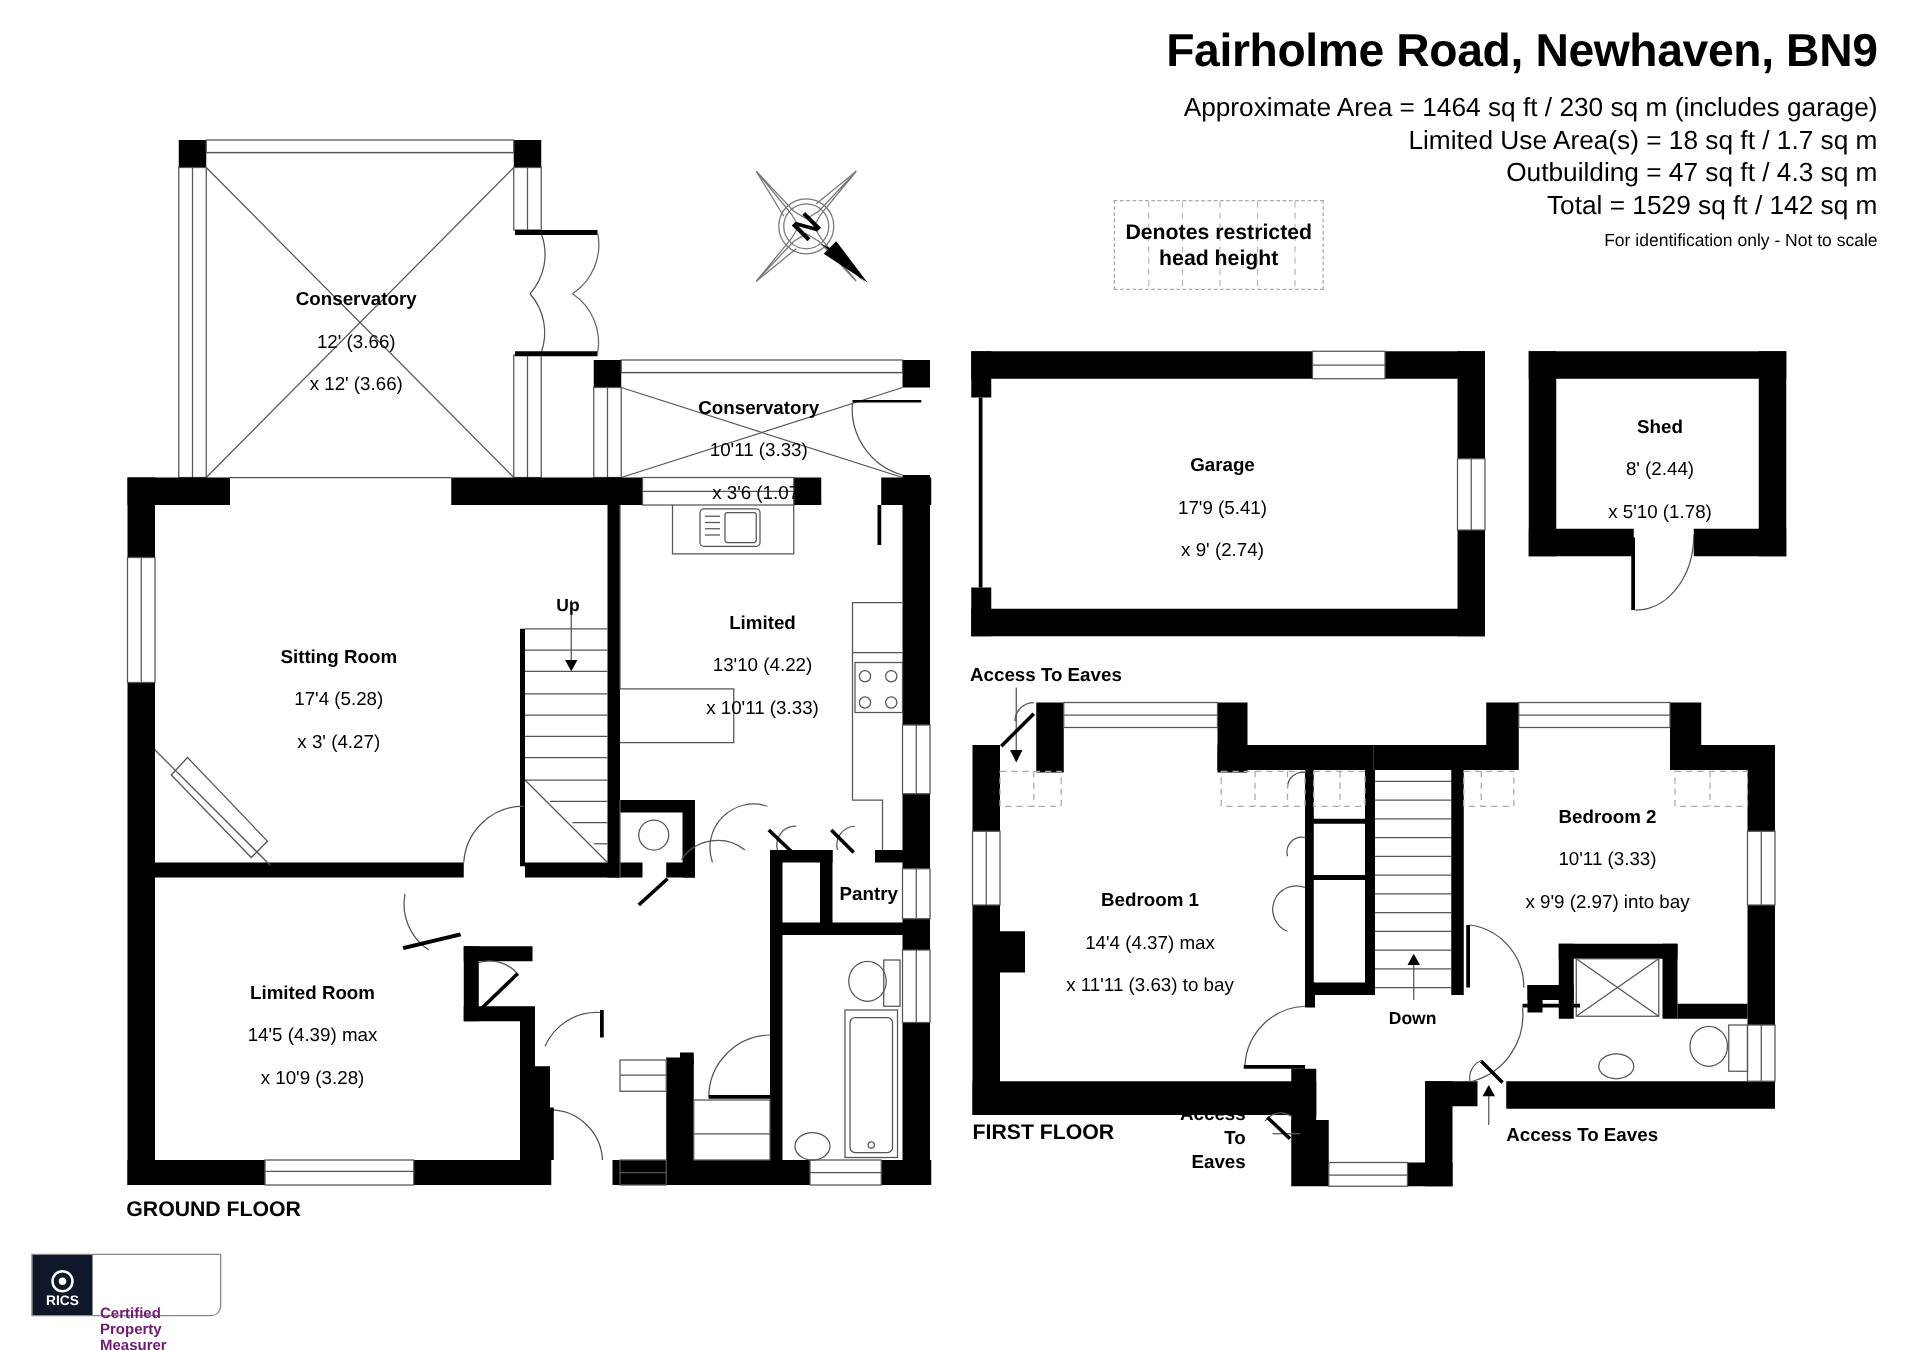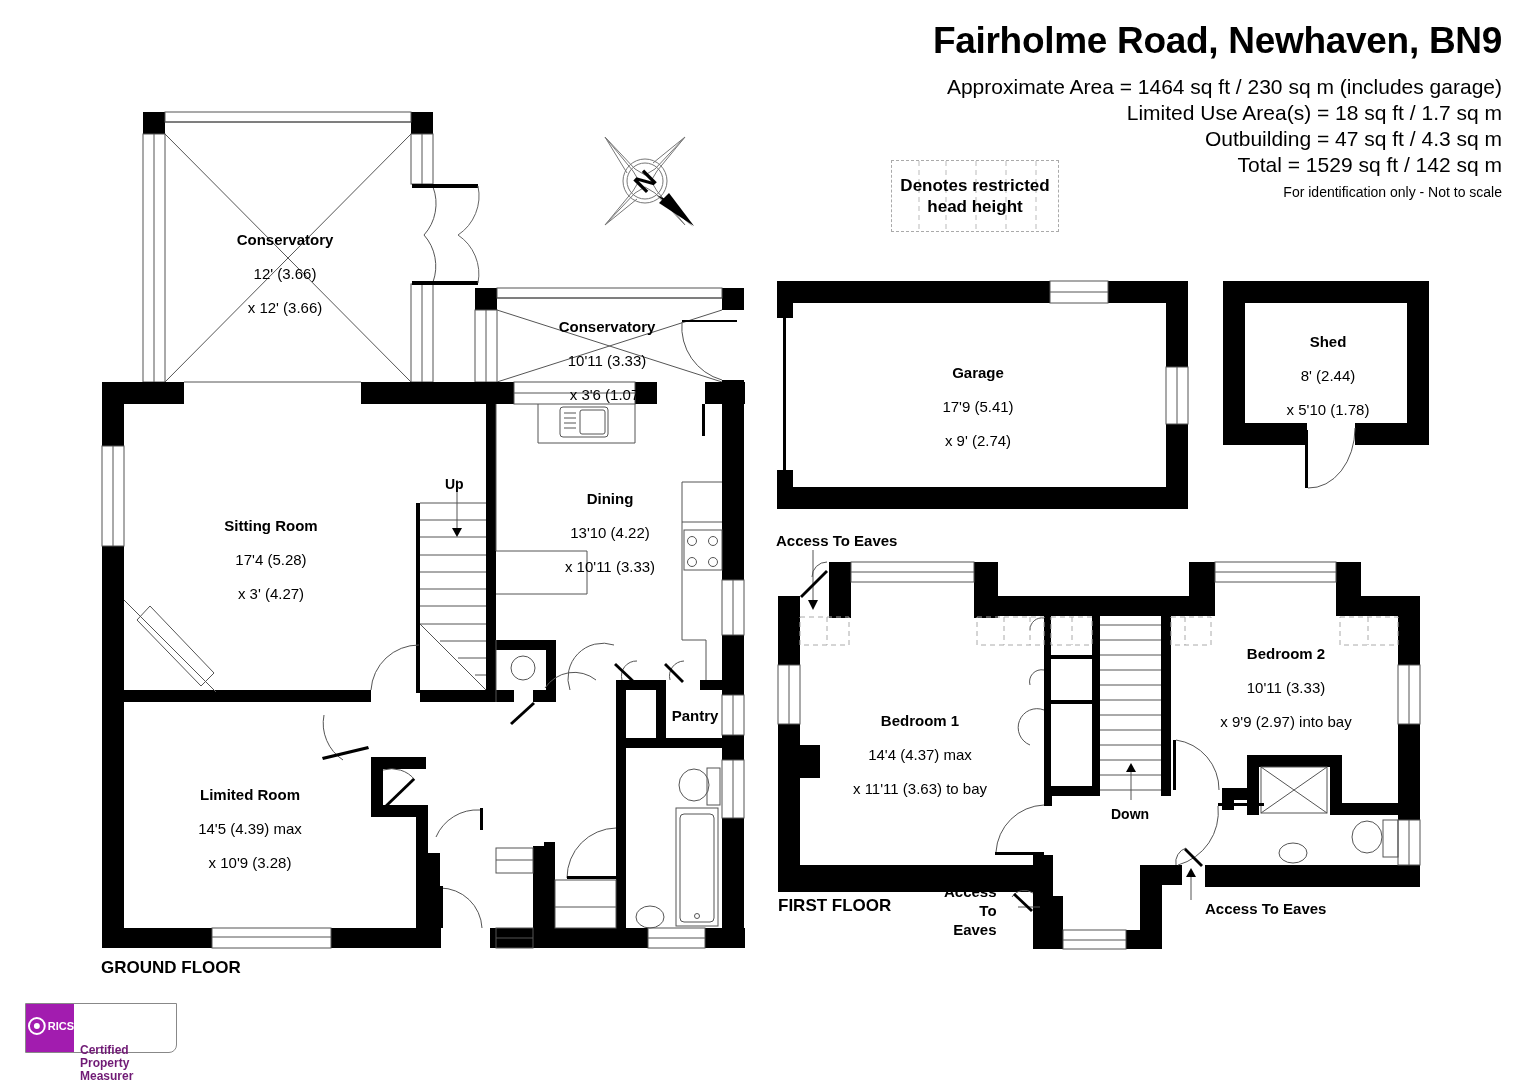--- a/index.html
+++ b/index.html
@@ -11,21 +11,21 @@
   .legend-box { left: 891px; top: 160px; width: 168px; height: 72px; border: 1.5px dashed #aaa; box-sizing: border-box; display: flex; align-items: center; justify-content: center; text-align: center; font-weight: bold; font-size: 17px; line-height: 21px;
     background-image: repeating-linear-gradient(to right, transparent 0, transparent 26px, rgba(170,170,170,0.0) 26px, rgba(170,170,170,0.0) 28px); }
   .legend-grid { position: absolute; inset: 0; pointer-events: none; }
   .room-label { position: absolute; text-align: center; white-space: nowrap; font-size: 15px; line-height: 18px; transform: translateX(-50%); }
   .room-label .rn { font-weight: bold; display: block; }
   .room-label .dim { display: block; margin-top: 16px; }
   .floor-label { position: absolute; font-weight: bold; font-size: 17px; white-space: nowrap; }
   .annot { position: absolute; font-weight: bold; font-size: 15px; white-space: nowrap; text-align: right; line-height: 19px; }
   svg.plan { position: absolute; left: 0; top: 0; }
   .rics { left: 25px; top: 1003px; width: 152px; height: 50px; display: flex; border: 1.5px solid #888; border-radius: 0 0 8px 0; box-sizing: border-box; }
-  .rics-left { width: 48px; background: #a21caf; color: #fff; display: flex; flex-direction: row; align-items: center; justify-content: flex-end; padding-bottom: 5px; box-sizing: border-box; font-weight: bold; font-size: 11px; }
+  .rics-left { width: 48px; background: #0f172a; color: #fff; display: flex; flex-direction: column; align-items: center; justify-content: flex-end; padding-bottom: 5px; box-sizing: border-box; font-weight: bold; font-size: 11px; }
   .rics-right { flex: 1; font-size: 12px; line-height: 13px; color: #701a75; padding: 4px 0 0 6px; font-weight: bold; margin-top: 36px; }
 </style>
 </head>
 <body>
 
 <svg class="plan" width="1528" height="1080" viewBox="0 0 1528 1080">
   <defs>
     <pattern id="hatch" width="1" height="1"></pattern>
   </defs>
   <g fill="#000" stroke="none">
@@ -428,21 +428,21 @@
   <span class="rn">Conservatory</span>
   <span class="dim">10'11 (3.33)</span>
   <span class="dim">x 3'6 (1.07)</span>
 </div>
 <div class="room-label" style="left:271px; top:517px;">
   <span class="rn">Sitting Room</span>
   <span class="dim">17'4 (5.28)</span>
   <span class="dim">x 3' (4.27)</span>
 </div>
 <div class="room-label" style="left:610px; top:490px;">
-  <span class="rn">Dining</span>
+  <span class="rn">Limited</span>
   <span class="dim">13'10 (4.22)</span>
   <span class="dim">x 10'11 (3.33)</span>
 </div>
 <div class="room-label" style="left:250px; top:786px;">
   <span class="rn">Limited Room</span>
   <span class="dim">14'5 (4.39) max</span>
   <span class="dim">x 10'9 (3.28)</span>
 </div>
 <div class="room-label" style="left:695px; top:707px;">
   <span class="rn">Pantry</span>

